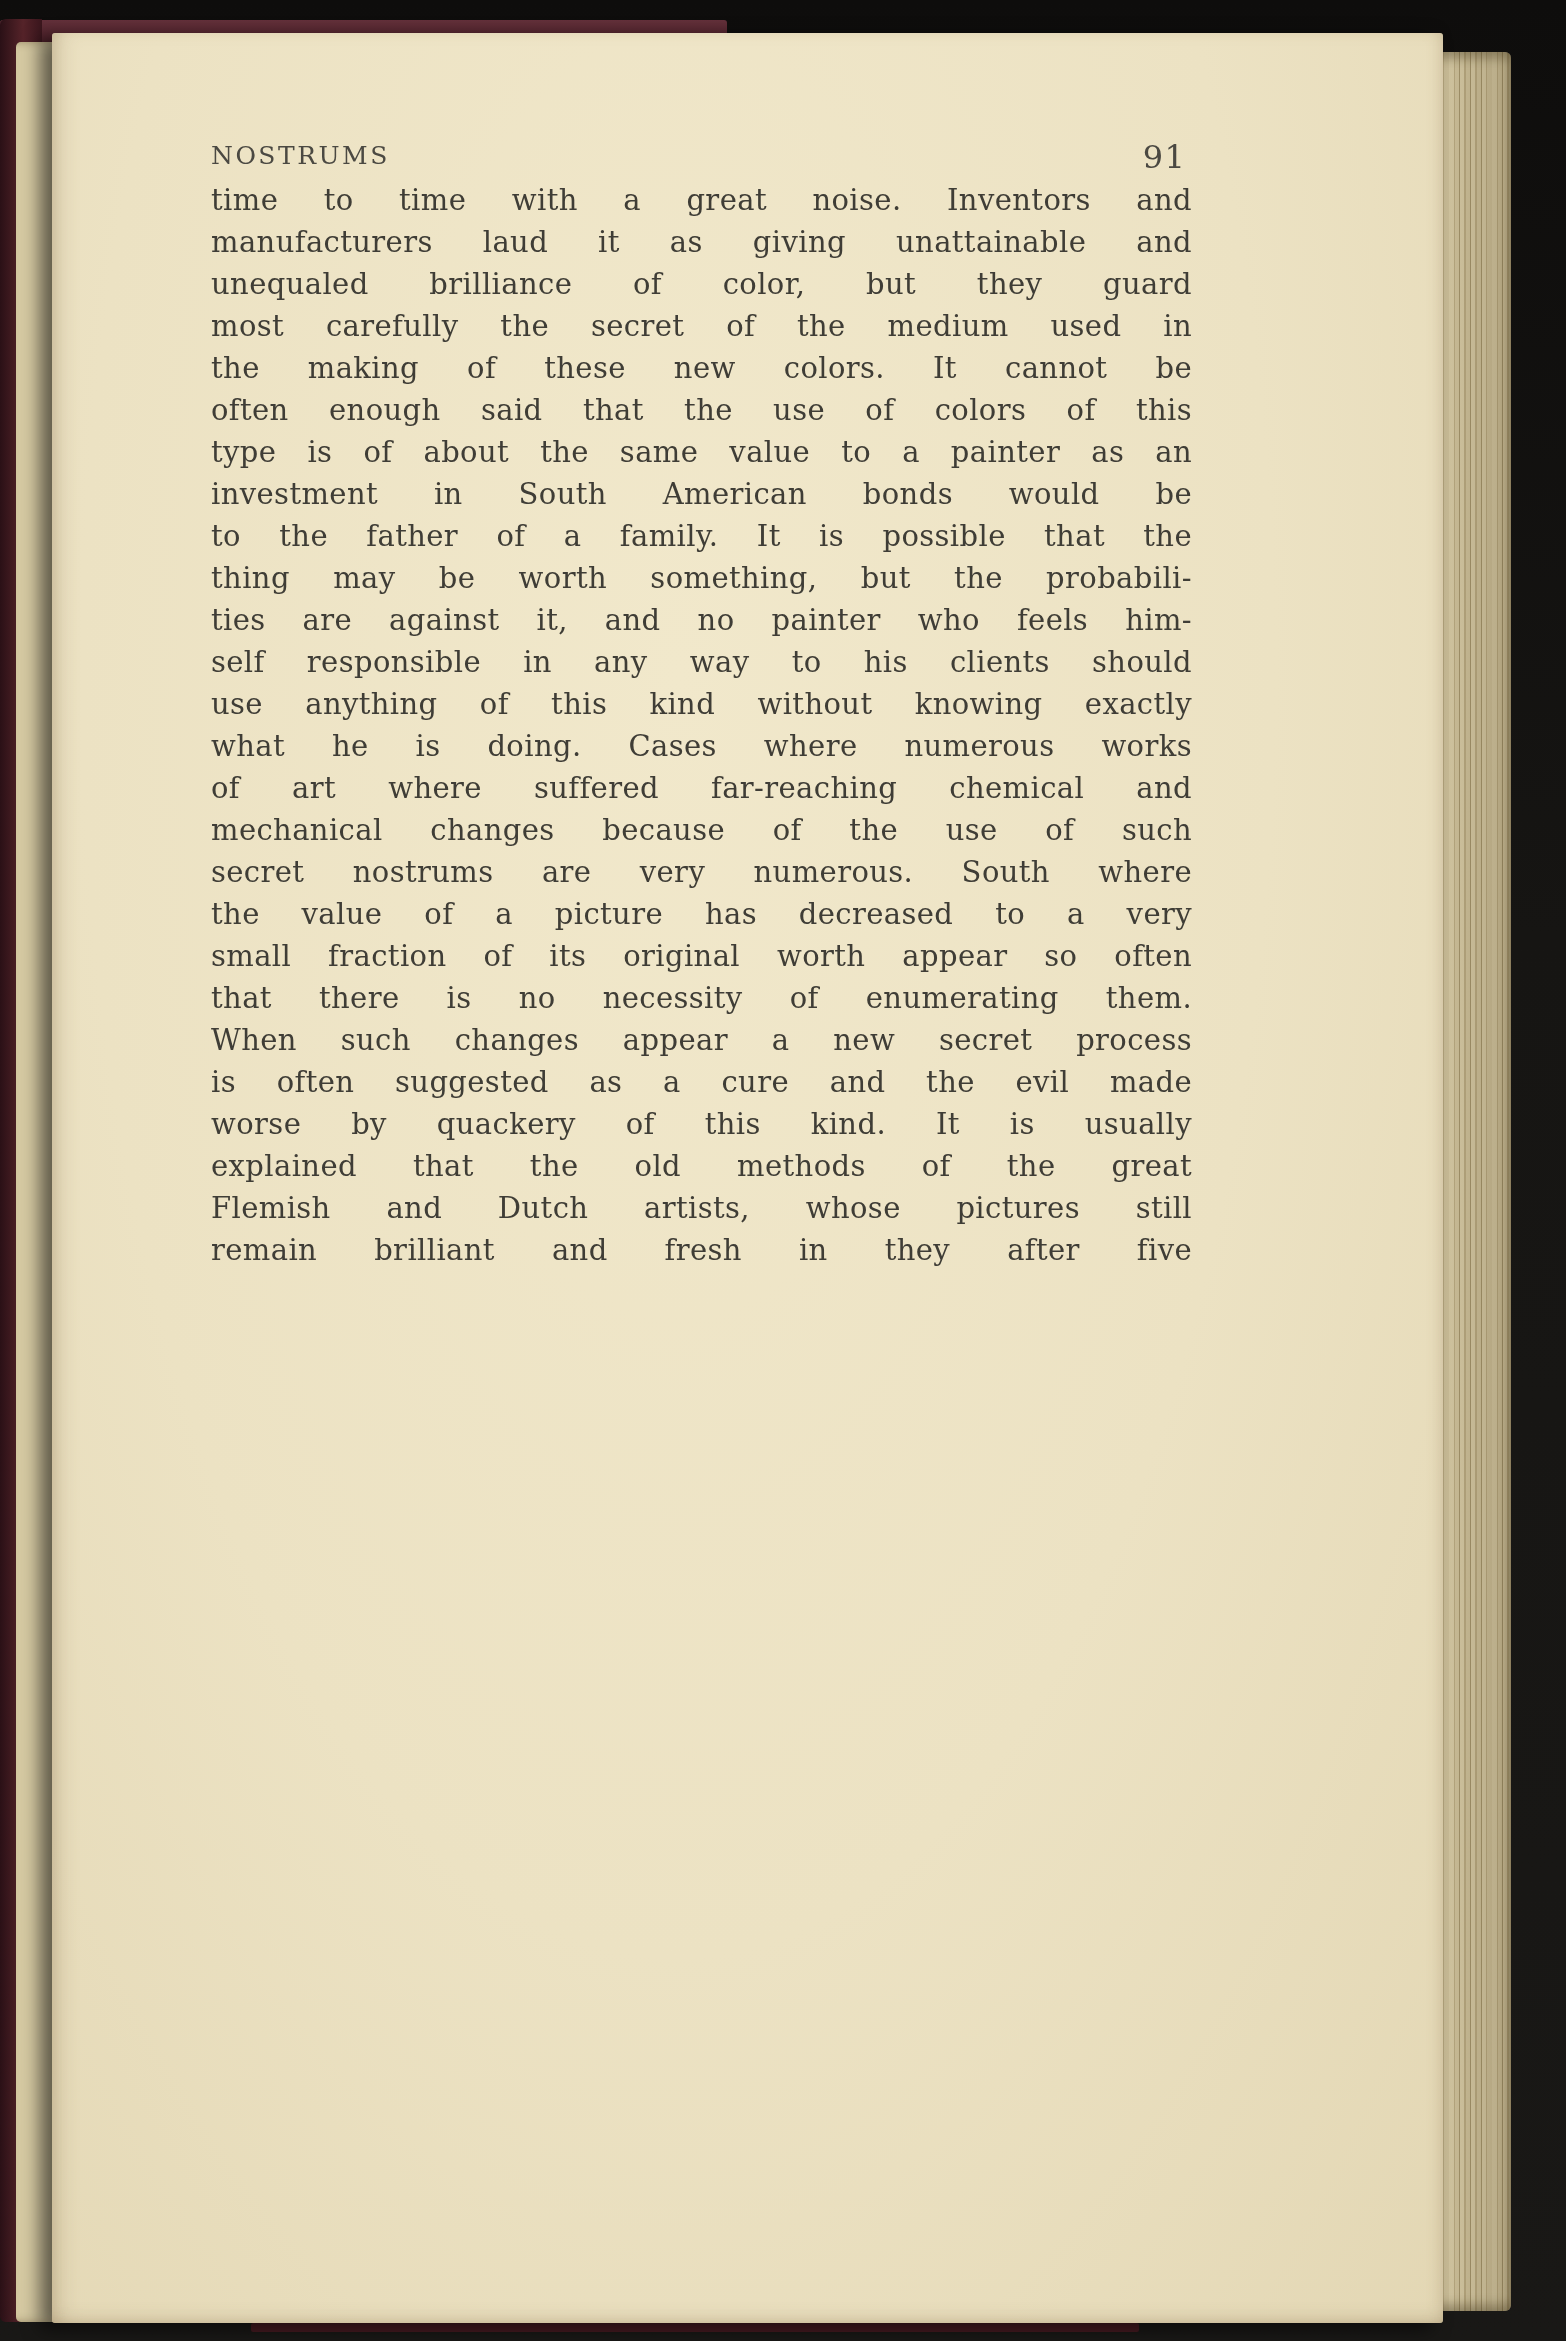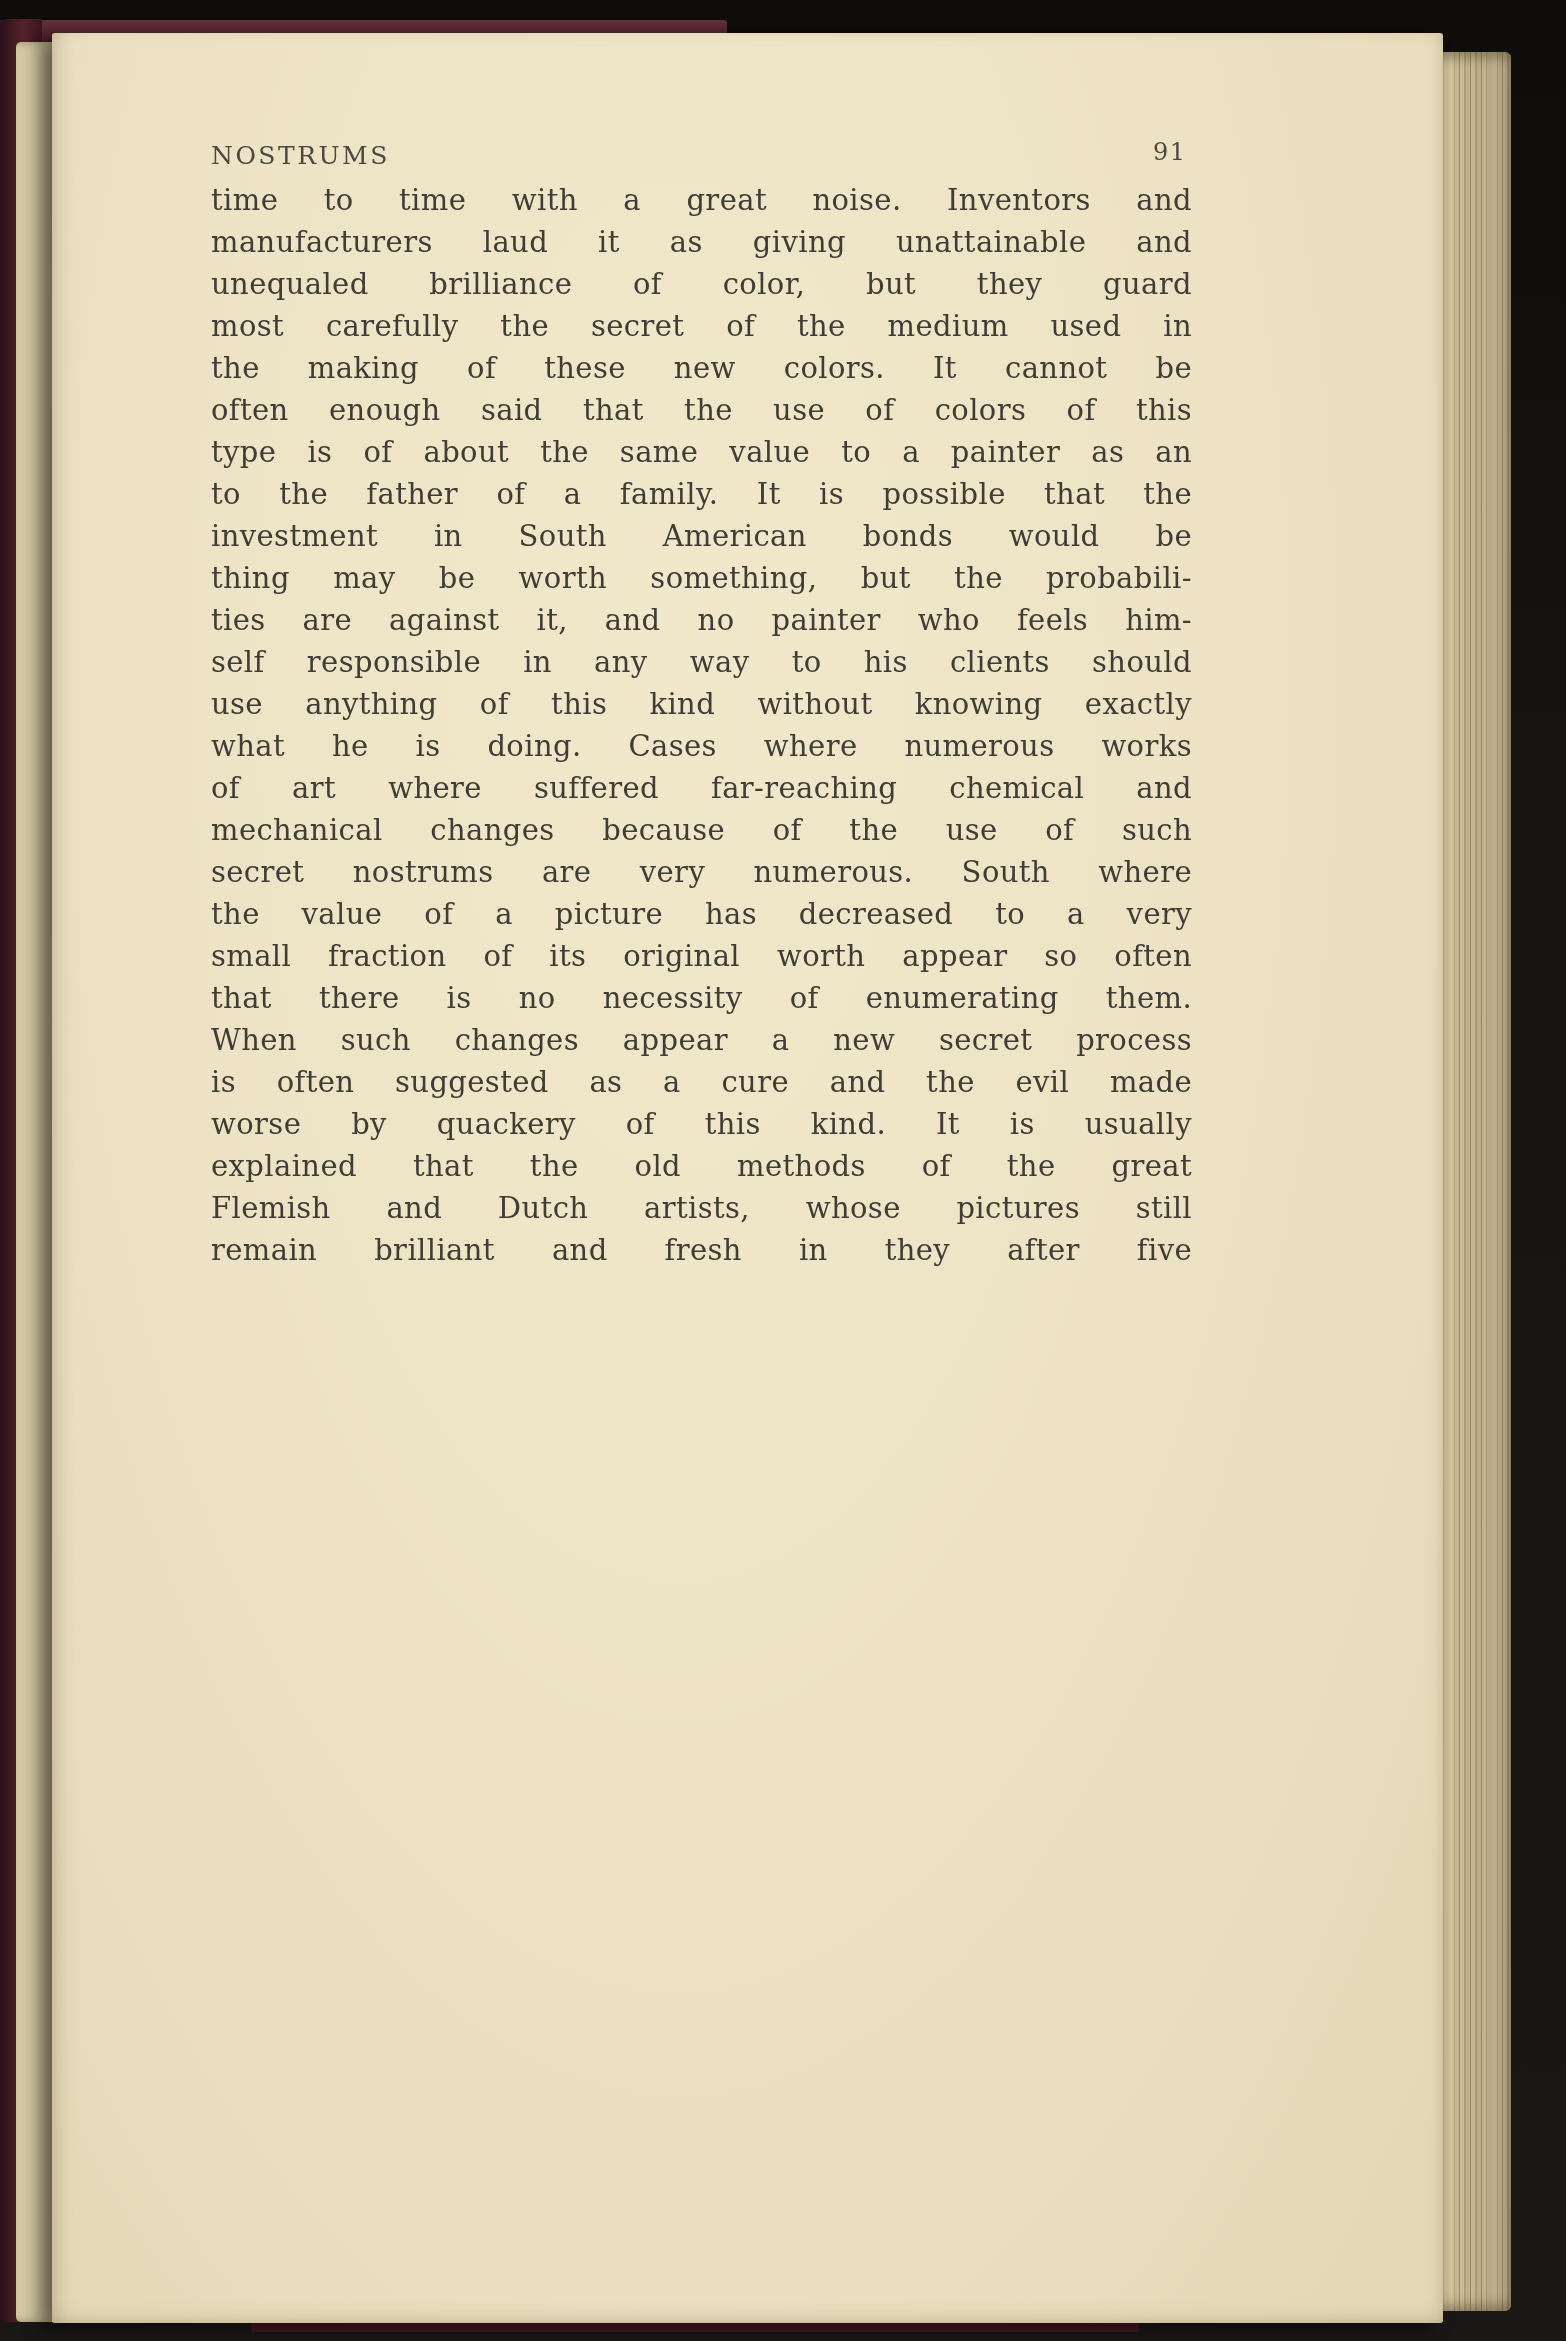--- a/index.html
+++ b/index.html
@@ -87,21 +87,21 @@
     position: absolute;
     left: 0; right: 14px; top: 5.7px;
     text-align: left;
     font-size: 25px;
     letter-spacing: 2.5px;
     color: #4b4942;
   }
   .page-number {
     position: absolute;
     right: 5.7px; top: 2.9px;
-    font-size: 24px;
+    font-size: 32px;
     letter-spacing: 1.4px;
     color: #4b4942;
   }
   .body-text {
     position: absolute;
     left: 159px; top: 146px;
     width: 981px;
   }
   .text-line {
     font-size: 29px;
@@ -128,22 +128,22 @@
       <span class="page-number">91</span>
     </div>
     <div class="body-text">
         <div class="text-line">time to time with a great noise. Inventors and</div>
         <div class="text-line">manufacturers laud it as giving unattainable and</div>
         <div class="text-line">unequaled brilliance of color, but they guard</div>
         <div class="text-line">most carefully the secret of the medium used in</div>
         <div class="text-line">the making of these new colors. It cannot be</div>
         <div class="text-line">often enough said that the use of colors of this</div>
         <div class="text-line">type is of about the same value to a painter as an</div>
+        <div class="text-line">investment in South American bonds would be</div>
         <div class="text-line">to the father of a family. It is possible that the</div>
-        <div class="text-line">investment in South American bonds would be</div>
         <div class="text-line">thing may be worth something, but the probabili-</div>
         <div class="text-line">ties are against it, and no painter who feels him-</div>
         <div class="text-line">self responsible in any way to his clients should</div>
         <div class="text-line">use anything of this kind without knowing exactly</div>
         <div class="text-line">what he is doing. Cases where numerous works</div>
         <div class="text-line">of art where suffered far-reaching chemical and</div>
         <div class="text-line">mechanical changes because of the use of such</div>
         <div class="text-line">secret nostrums are very numerous. South where</div>
         <div class="text-line">the value of a picture has decreased to a very</div>
         <div class="text-line">small fraction of its original worth appear so often</div>

